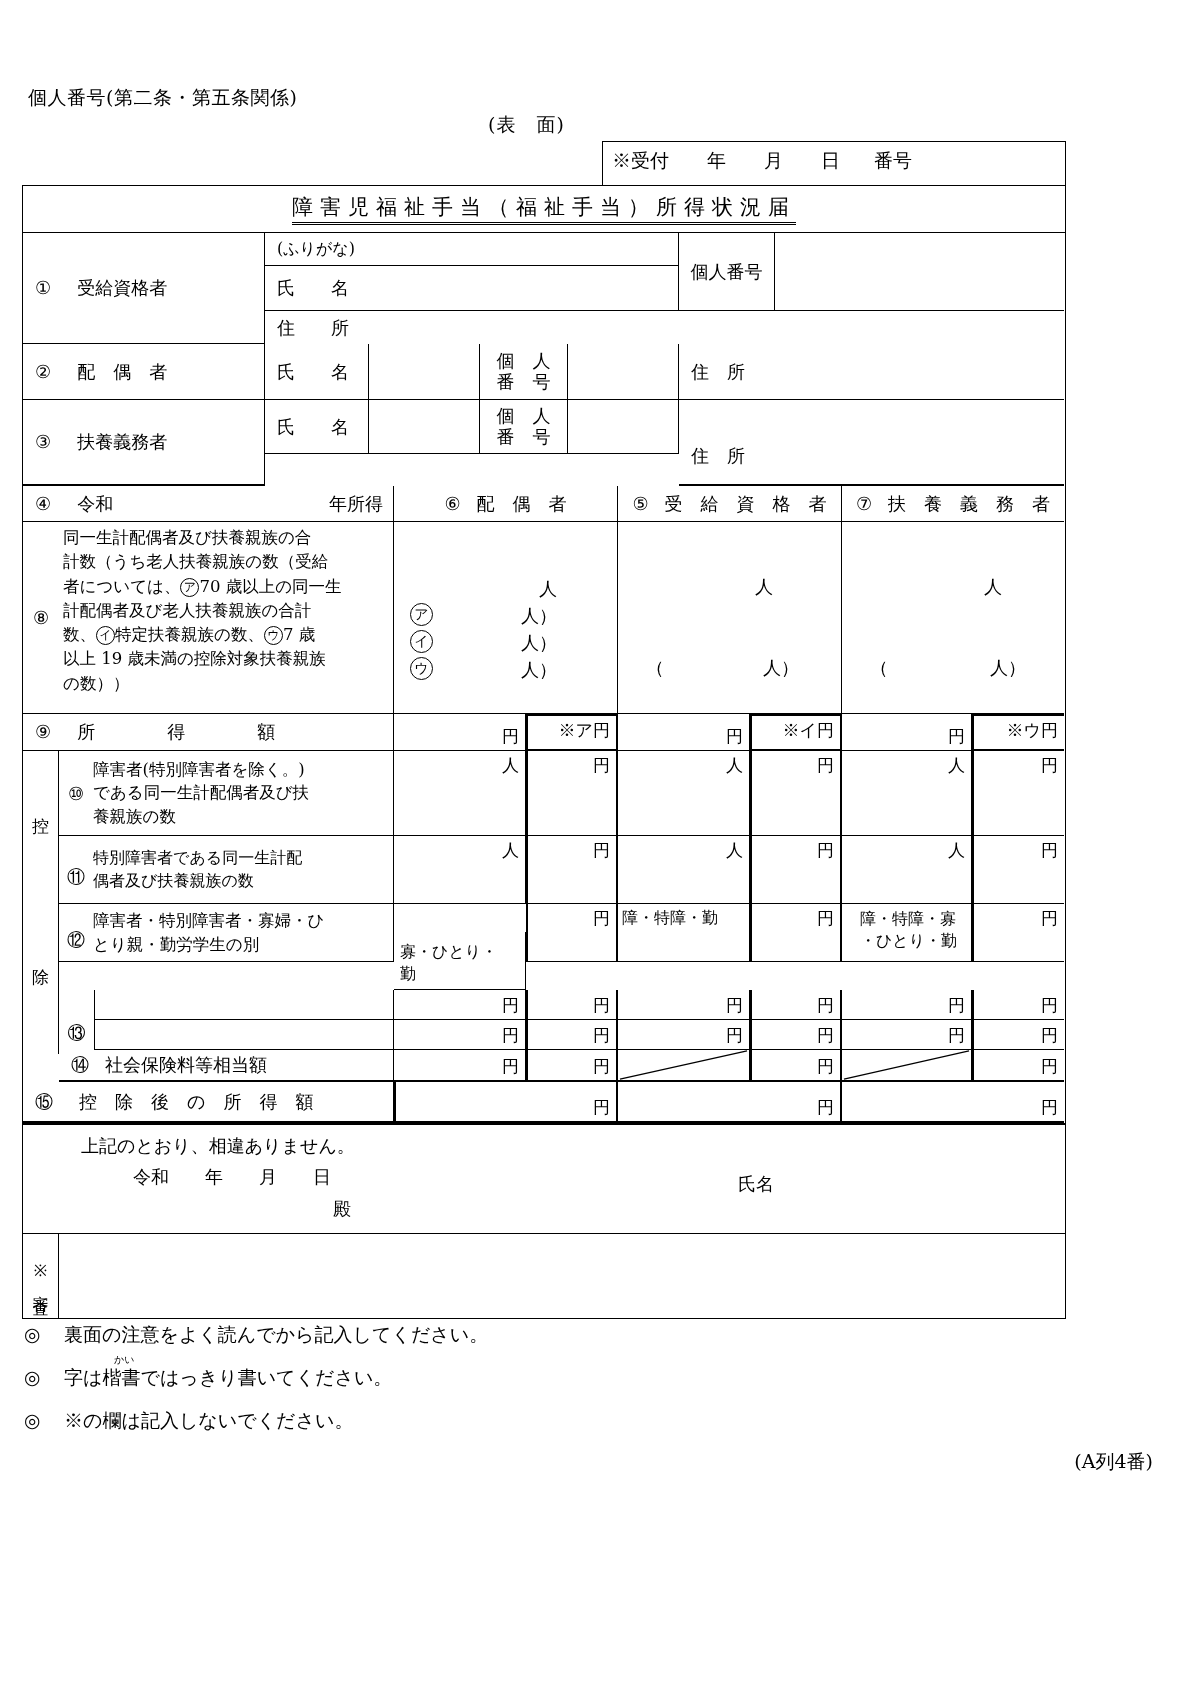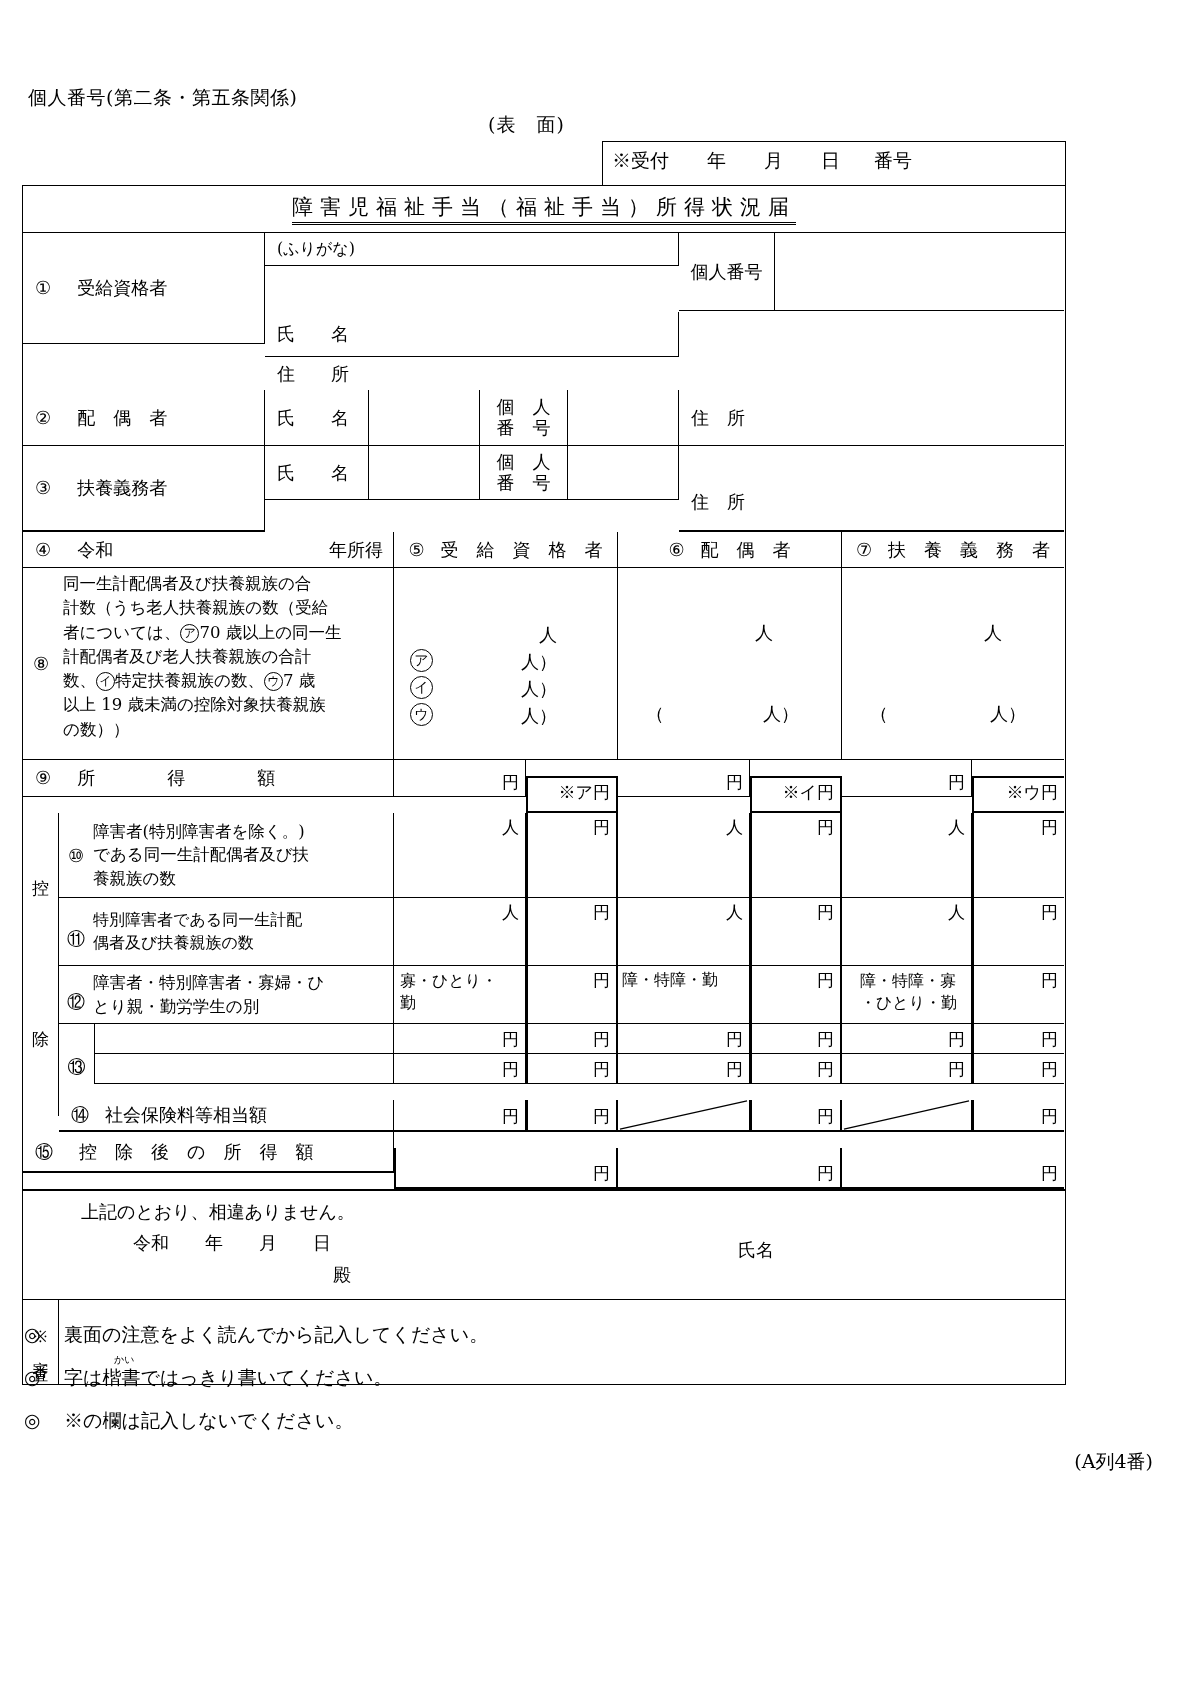--- a/index.html
+++ b/index.html
@@ -84,21 +84,21 @@
     border-right: 1px solid #000;
     border-bottom: 1px solid #000;
     display: flex;
     align-items: center;
     font-size: 18px;
   }
   .cell.nr { border-right: none; }
   .cell.nb { border-bottom: none; }
   .cell.thick-r { border-right: 2.2px solid #000; }
   .cell.thick-l { border-left: 2.2px solid #000; }
-  .cell.thick-b { border-bottom: 2.2px solid #000; margin-top: 16px; }
+  .cell.thick-b { border-bottom: 2.2px solid #000; }
   .cell.thick-t { border-top: 2.2px solid #000; }
   .pad { padding-left: 12px; }
   .vcenter { align-items: center; }
   .ctr { justify-content: center; }
 
   .sec-label { font-size: 18px; white-space: nowrap; }
   .sp3 { display:inline-block; width: 16px; }
   .sp4 { display:inline-block; width: 26px; }
 
   .sub-col { display: flex; flex-direction: column; }
@@ -219,21 +219,21 @@
     <div class="title-row">
       <div class="title-txt">障害児福祉手当（福祉手当）所得状況届</div>
     </div>
 
     <div class="row">
       <div class="cell pad" style="width:242px;height:111px;border-bottom:1px solid #000;">
         <span class="sec-label"><span>①</span><span class="sp4"></span><span>受給資格者</span></span>
       </div>
       <div class="sub-col" style="width:799px;">
         <div class="subrow">
-          <div class="sub-col" style="width:414px;gap:46px;">
+          <div class="sub-col" style="width:414px;">
             <div class="cell pad" style="width:414px;height:33px;">
               <span class="small">(ふりがな)</span>
             </div>
             <div class="cell pad" style="width:414px;height:45px;">
               <span>氏　　名</span>
             </div>
           </div>
           <div class="cell ctr" style="width:96px;height:78px;">
             <span>個人番号</span>
           </div>
@@ -286,24 +286,24 @@
         <span>住　所</span>
       </div>
     </div>
 
     <div class="row">
       <div class="cell pad" style="width:371px;height:36px;justify-content:space-between;padding-right:10px;">
         <span class="sec-label"><span>④</span><span class="sp4"></span><span>令和</span></span>
         <span>年所得</span>
       </div>
       <div class="cell ctr" style="width:224px;height:36px;">
+        <span class="sec-label"><span>⑥</span><span class="sp3"></span><span>配　偶　者</span></span>
+      </div>
+      <div class="cell ctr" style="width:224px;height:36px;">
         <span class="sec-label"><span>⑤</span><span class="sp3"></span><span>受　給　資　格　者</span></span>
-      </div>
-      <div class="cell ctr" style="width:224px;height:36px;">
-        <span class="sec-label"><span>⑥</span><span class="sp3"></span><span>配　偶　者</span></span>
       </div>
       <div class="cell nr ctr" style="width:222px;height:36px;">
         <span class="sec-label"><span>⑦</span><span class="sp3"></span><span>扶　養　義　務　者</span></span>
       </div>
     </div>
 
     <div class="row">
       <div class="cell" style="width:371px;height:192px;align-items:stretch;">
         <div style="width:36px;display:flex;align-items:center;justify-content:center;">
           <span>⑧</span>
@@ -437,21 +437,21 @@
         </div>
 
         <div class="subrow">
           <div class="cell" style="width:335px;height:58px;align-items:center;">
             <div style="width:34px;text-align:center;padding-top:14px;">⑫</div>
             <div style="flex:1;line-height:1.4;font-size:16.5px;">
               <div>障害者・特別障害者・寡婦・ひ</div>
               <div>とり親・勤労学生の別</div>
             </div>
           </div>
-          <div class="cell" style="width:132px;height:58px;align-items:flex-start;padding:4px 0 0 6px;">
+          <div class="cell" style="width:132px;height:58px;align-items:center;padding:4px 0 0 6px;margin-top:28px;">
             <div style="line-height:1.35;font-size:16px;">
               <div>寡・ひとり・</div>
               <div>勤</div>
             </div>
           </div>
           <div class="cell thick-l thick-r" style="width:92px;height:58px;">
             <span class="yen-rgt-top">円</span>
           </div>
           <div class="cell" style="width:132px;height:58px;align-items:flex-start;padding:4px 0 0 4px;">
             <span style="font-size:16px;">障・特障・勤</span>

